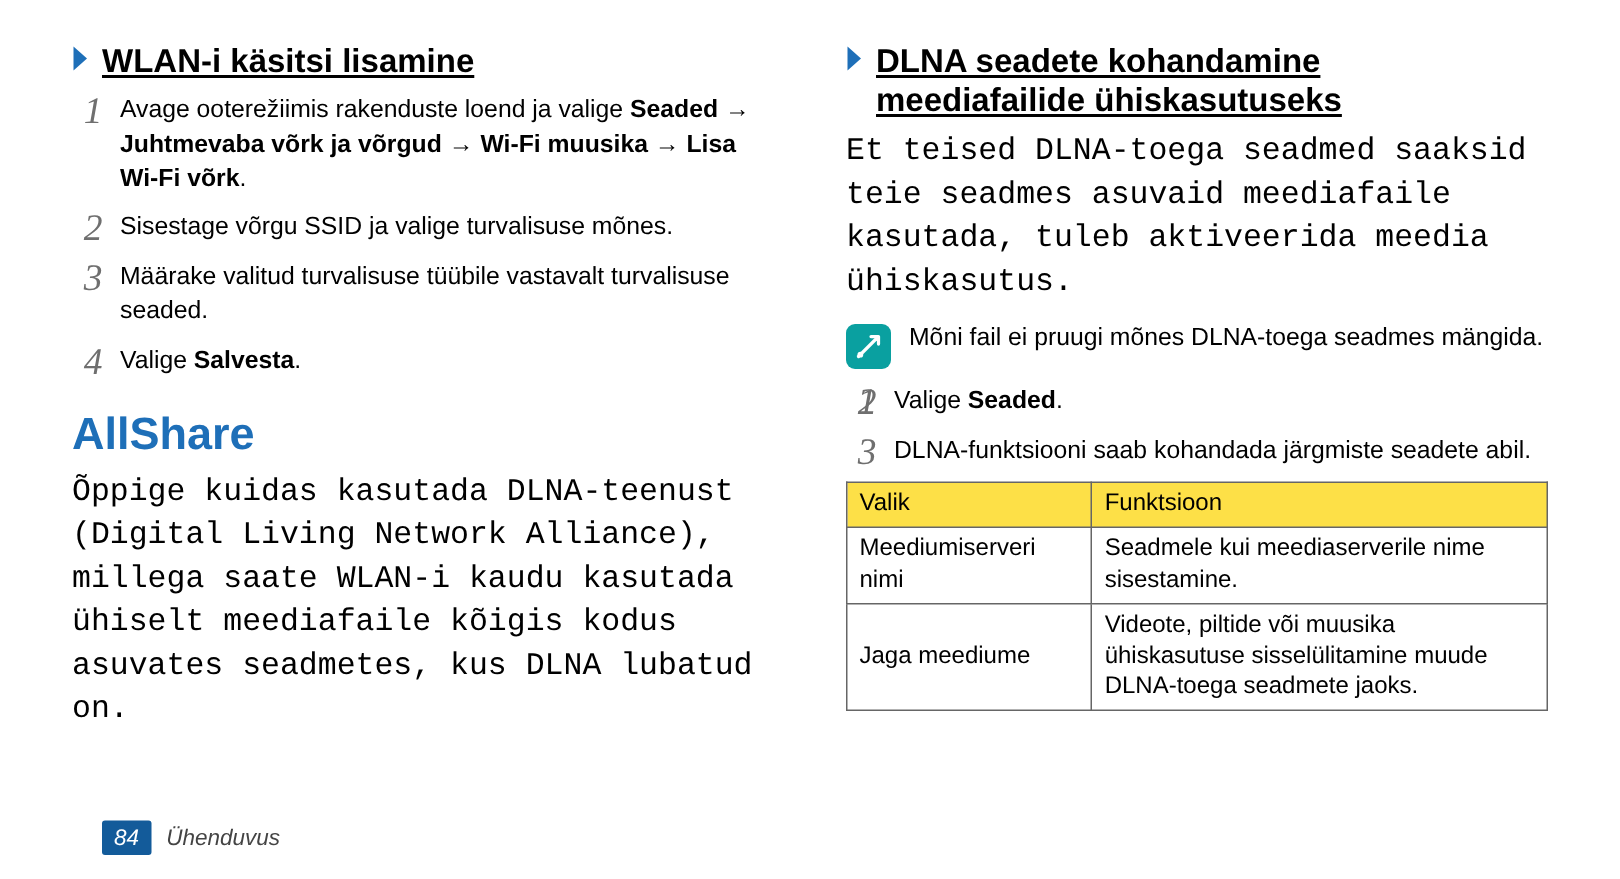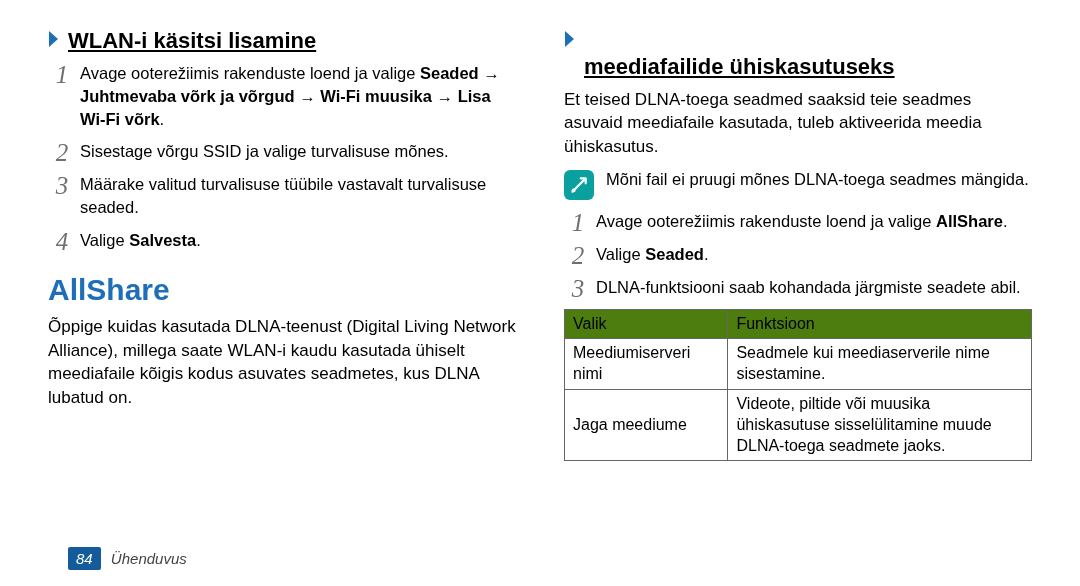--- a/index.html
+++ b/index.html
@@ -59,23 +59,24 @@
     text-align: center;
   }
   .h1 {
     font-size: 30px;
     font-weight: 700;
     color: #1e6fb8;
     margin-top: 22px;
     margin-bottom: 8px;
   }
   p.body {
-    font-size: 17px;
+    font-size: 21px;
     line-height: 1.38;
     margin-bottom: 10px;
+    font-family: Liberation Mono, monospace;
   }
   .note-row {
     display: flex;
     gap: 12px;
     align-items: flex-start;
     margin-bottom: 10px;
     text-align: right;
   }
   .note-badge {
     flex: 0 0 auto;
@@ -100,21 +101,21 @@
     margin-top: 6px;
   }
   table.opts th, table.opts td {
     border: 1px solid #666;
     padding: 4px 8px;
     text-align: left;
     vertical-align: middle;
     font-weight: 400;
   }
   table.opts th {
-    background: #4d7c0f;
+    background: #fde047;
   }
   .footer {
     position: absolute;
     left: 48px;
     bottom: 16px;
     font-size: 15px;
     color: #444;
     font-style: italic;
     padding-left: 20px;
   }
@@ -177,44 +178,41 @@
 
   <div class="col">
 
     <div class="h3">
       <span class="chev">
         <svg viewBox="0 0 14 22">
             <polygon points="1,3 10,11 1,19" fill="#1e6fb8"></polygon>
           </svg>
       </span>
       <span>
-        <br>
+        <span>DLNA seadete kohandamine</span><br>
         <span>meediafailide ühiskasutuseks</span>
       </span>
     </div>
 
     <p class="body">Et teised DLNA-toega seadmed saaksid teie seadmes asuvaid meediafaile kasutada, tuleb aktiveerida meedia ühiskasutus.</p>
 
     <div class="note-row">
       <div class="note-badge">
         <svg viewBox="0 0 24 24">
           <path d="M4 20 L18 6" stroke="#fff" stroke-width="2.6" stroke-linecap="round" fill="none"></path>
           <circle cx="5.5" cy="18.5" r="2.3" fill="#fff"></circle>
           <path d="M14 4 L20 4 L20 10" stroke="#fff" stroke-width="2.6" stroke-linecap="round" stroke-linejoin="round" fill="none"></path>
         </svg>
       </div>
       <div class="note-text">Mõni fail ei pruugi mõnes DLNA-toega seadmes mängida.</div>
     </div>
 
     <ol class="steps">
       <li>
         <span class="num">1</span>
-        <span>
-          <span>Avage ooterežiimis rakenduste loend ja valige </span><b>AllShare</b><span>.</span>
-        </span>
       </li>
       <li>
         <span class="num">2</span>
         <span>
           <span>Valige </span><b>Seaded</b><span>.</span>
         </span>
       </li>
       <li>
         <span class="num">3</span>
         <span>DLNA-funktsiooni saab kohandada järgmiste seadete abil.</span>

